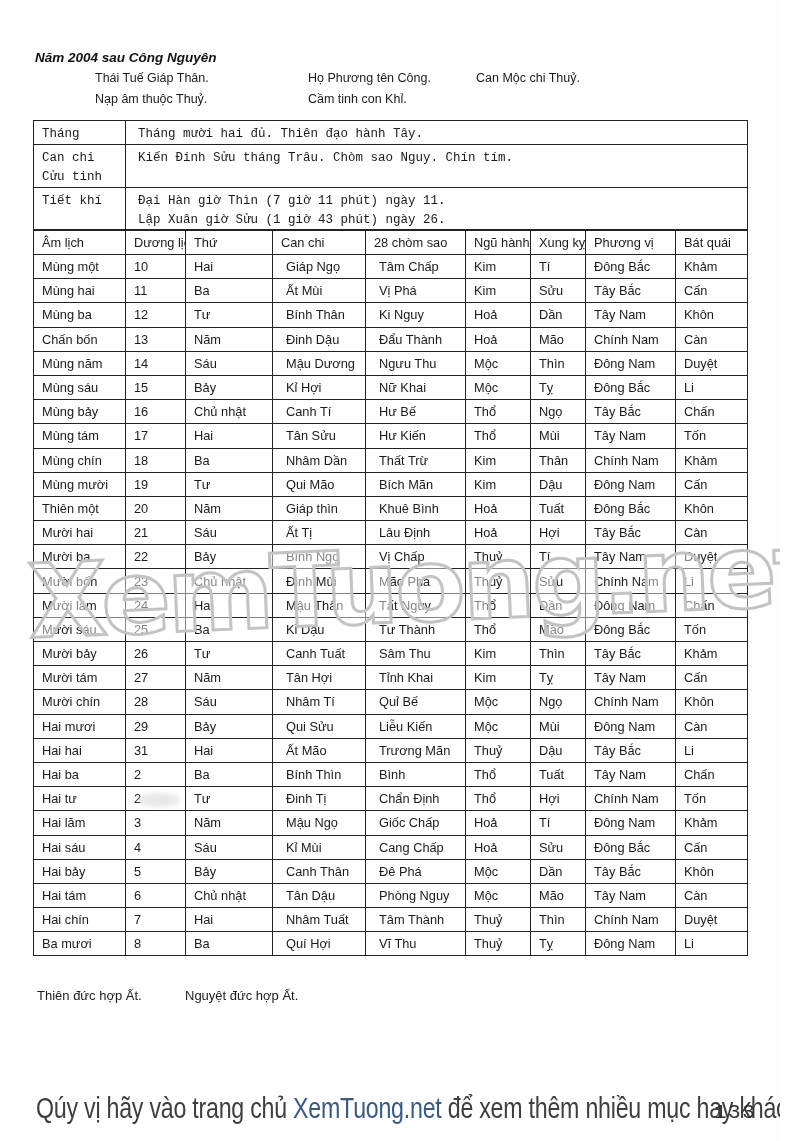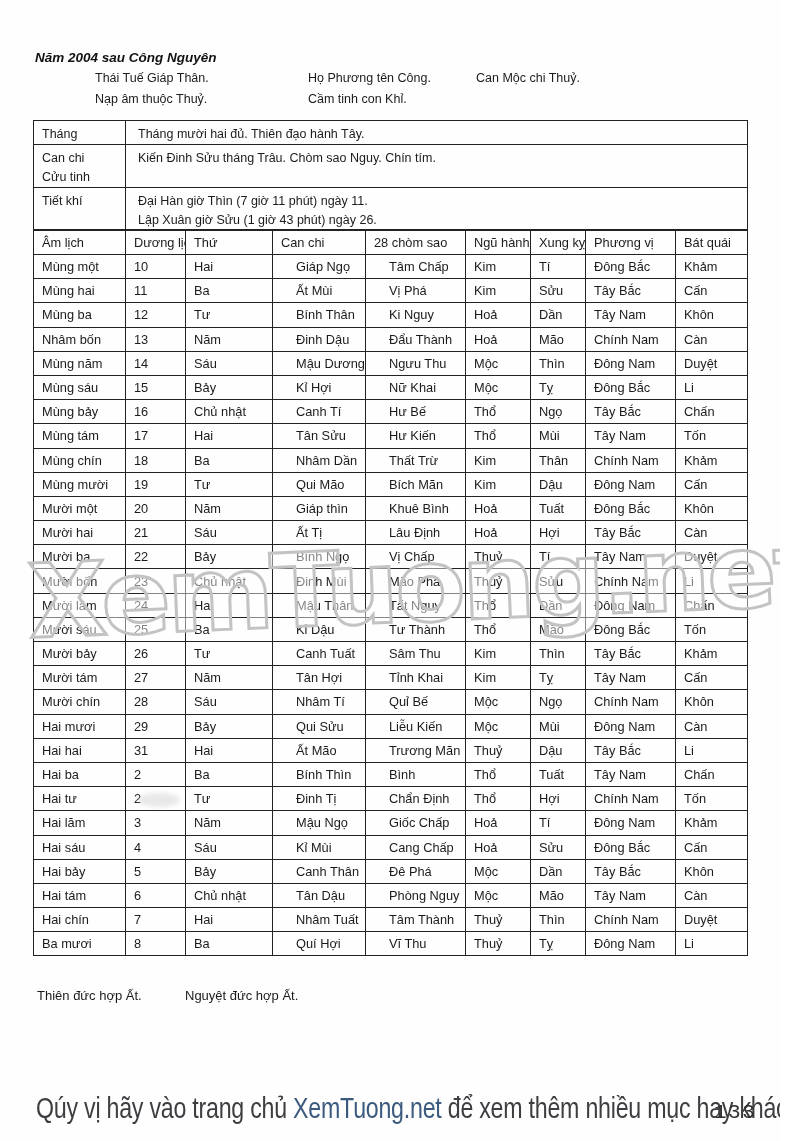--- a/index.html
+++ b/index.html
@@ -21,33 +21,33 @@
 
   table { border-collapse:collapse; table-layout:fixed; }
   .info-table {
     position:absolute; left:33px; top:120px; width:714px; font-size:12.5px;
   }
   .info-table td {
     border:1.5px solid #222; vertical-align:top; padding:4px 0 0 8px;
     overflow:hidden;
   }
   .info-table td.content { padding-left:12px; }
-  .info-table .line { line-height:19px; white-space:nowrap; }
+  .info-table .line { line-height:19px; white-space:nowrap;font-family:Liberation Mono, monospace; }
   .ir1 { height:24px; } .ir2 { height:38px; } .ir3 { height:41px; }
 
   .cal-table {
     position:absolute; left:33px; top:229px; width:714px; font-size:12.8px;
   }
   .cal-table th, .cal-table td {
     border:1.5px solid #222; font-weight:normal; text-align:left;
     padding:0 0 0 8px; white-space:nowrap; overflow:hidden;
   }
   .cal-table thead tr { height:25px; }
   .cal-table tbody tr { height:24.2px; }
-  .cal-table td:nth-child(4), .cal-table td:nth-child(5) { padding-left:23px; }
+  .cal-table td:nth-child(4), .cal-table td:nth-child(5) { padding-left:13px; }
 
   .watermark {
     position:absolute; left:28px; top:522px; width:744px; height:130px;
     text-align:center; z-index:5; pointer-events:none;
     font-family:"DejaVu Sans", sans-serif; font-weight:bold;
     font-size:102px; letter-spacing:-3px; line-height:130px;
     transform:rotate(-2.4deg);
     color:rgba(255,255,255,0.45);
     -webkit-text-stroke:3px #c3c3c3;
   }
@@ -175,21 +175,21 @@
           <td>12</td>
           <td>Tư</td>
           <td>Bính Thân</td>
           <td>Ki Nguy</td>
           <td>Hoả</td>
           <td>Dần</td>
           <td>Tây Nam</td>
           <td>Khôn</td>
         </tr>
         <tr>
-          <td>Nhâm bốn</td>
+          <td>Chấn bốn</td>
           <td>13</td>
           <td>Năm</td>
           <td>Đinh Dậu</td>
           <td>Đẩu Thành</td>
           <td>Hoả</td>
           <td>Mão</td>
           <td>Chính Nam</td>
           <td>Càn</td>
         </tr>
         <tr>
@@ -252,21 +252,21 @@
           <td>19</td>
           <td>Tư</td>
           <td>Qui Mão</td>
           <td>Bích Mãn</td>
           <td>Kim</td>
           <td>Dậu</td>
           <td>Đông Nam</td>
           <td>Cấn</td>
         </tr>
         <tr>
-          <td>Mười một</td>
+          <td>Thiên một</td>
           <td>20</td>
           <td>Năm</td>
           <td>Giáp thìn</td>
           <td>Khuê Bình</td>
           <td>Hoả</td>
           <td>Tuất</td>
           <td>Đông Bắc</td>
           <td>Khôn</td>
         </tr>
         <tr>

